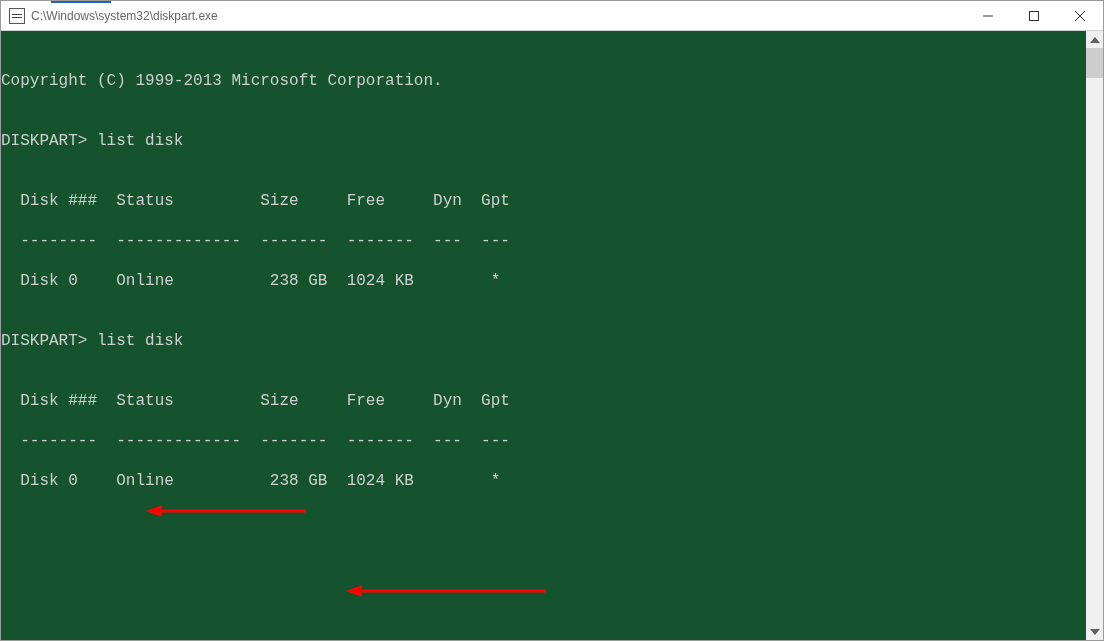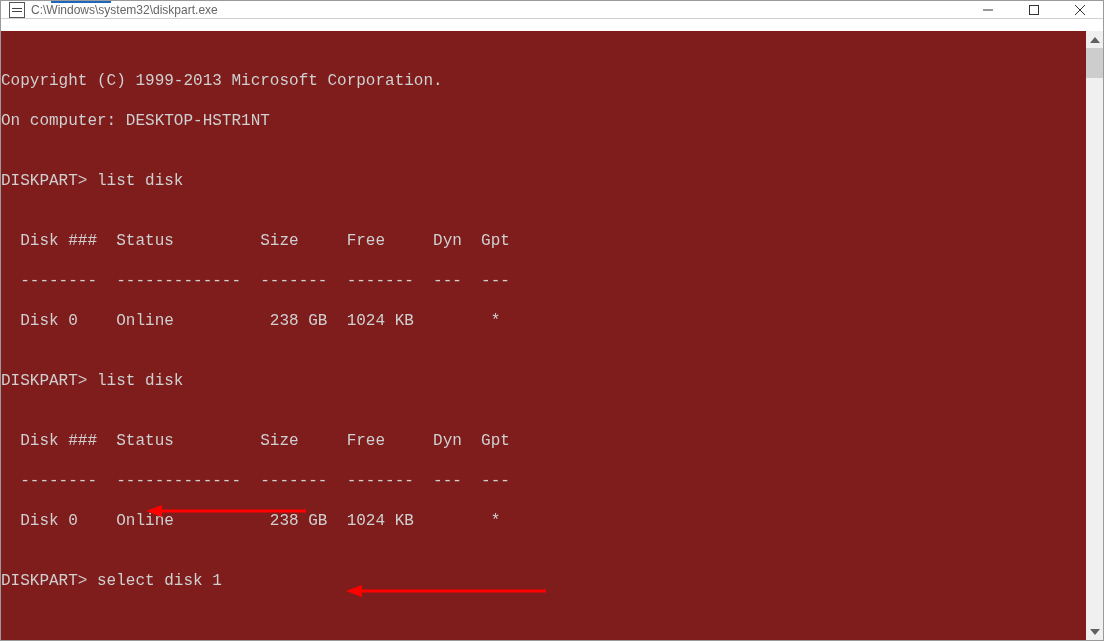--- a/index.html
+++ b/index.html
@@ -6,21 +6,21 @@
     body {
       font-family: "Segoe UI", Tahoma, sans-serif;
       background: #fff;
       width: 1104px;
       height: 641px;
       overflow: hidden;
       border: 1px solid #9a9a9a;
       position: relative;
     }
     .titlebar {
-      height: 18px;
+      height: 30px;
       background: #ffffff;
       display: flex;
       align-items: center;
       border-bottom: 1px solid #d0d0d0;
       user-select: none;
     }
     .title-accent {
       position: absolute;
       top: -1px;
       left: 50px;
@@ -61,21 +61,21 @@
       justify-content: center;
       color: #555;
     }
     .win-btn svg { display: block; }
     .console-wrap {
       position: absolute;
       top: 30px; left: 0; right: 0; bottom: 0;
       display: flex;
     }
     .console {
-      background: #7f1d1d;
+      background: #14532d;
       color: #cfcfcf;
       font-family: Consolas, "Courier New", monospace;
       font-size: 16px;
       line-height: 20px;
       white-space: pre;
       padding: 0px 2px 0 0;
       flex: 1;
       overflow: hidden;
       position: relative;
     }
@@ -133,35 +133,33 @@
           <path d="M0 0 L10 10 M10 0 L0 10" stroke="#333" stroke-width="1"></path>
         </svg>
     </div>
   </div>
 </div>
 
 <div class="console-wrap">
   <div class="console">
 <span class="pline"></span>
 <span class="pline">Copyright (C) 1999-2013 Microsoft Corporation.</span>
-<span class="pline">On computer: DESKTOP-HSTR1NT</span>
 <span class="pline"></span>
 <span class="pline">DISKPART&gt; list disk</span>
 <span class="pline"></span>
 <span class="pline">  Disk ###  Status         Size     Free     Dyn  Gpt</span>
 <span class="pline">  --------  -------------  -------  -------  ---  ---</span>
 <span class="pline">  Disk 0    Online          238 GB  1024 KB        *</span>
 <span class="pline"></span>
 <span class="pline">DISKPART&gt; list disk</span>
 <span class="pline"></span>
 <span class="pline">  Disk ###  Status         Size     Free     Dyn  Gpt</span>
 <span class="pline">  --------  -------------  -------  -------  ---  ---</span>
 <span class="pline">  Disk 0    Online          238 GB  1024 KB        *</span>
 <span class="pline"></span>
-<span class="pline">DISKPART&gt; select disk 1</span>
 <span class="pline"></span>
 
 <span class="pline"></span>
 
 <span class="pline"></span>
 
 <span class="pline"></span>
 
 <span class="pline"></span>
 

